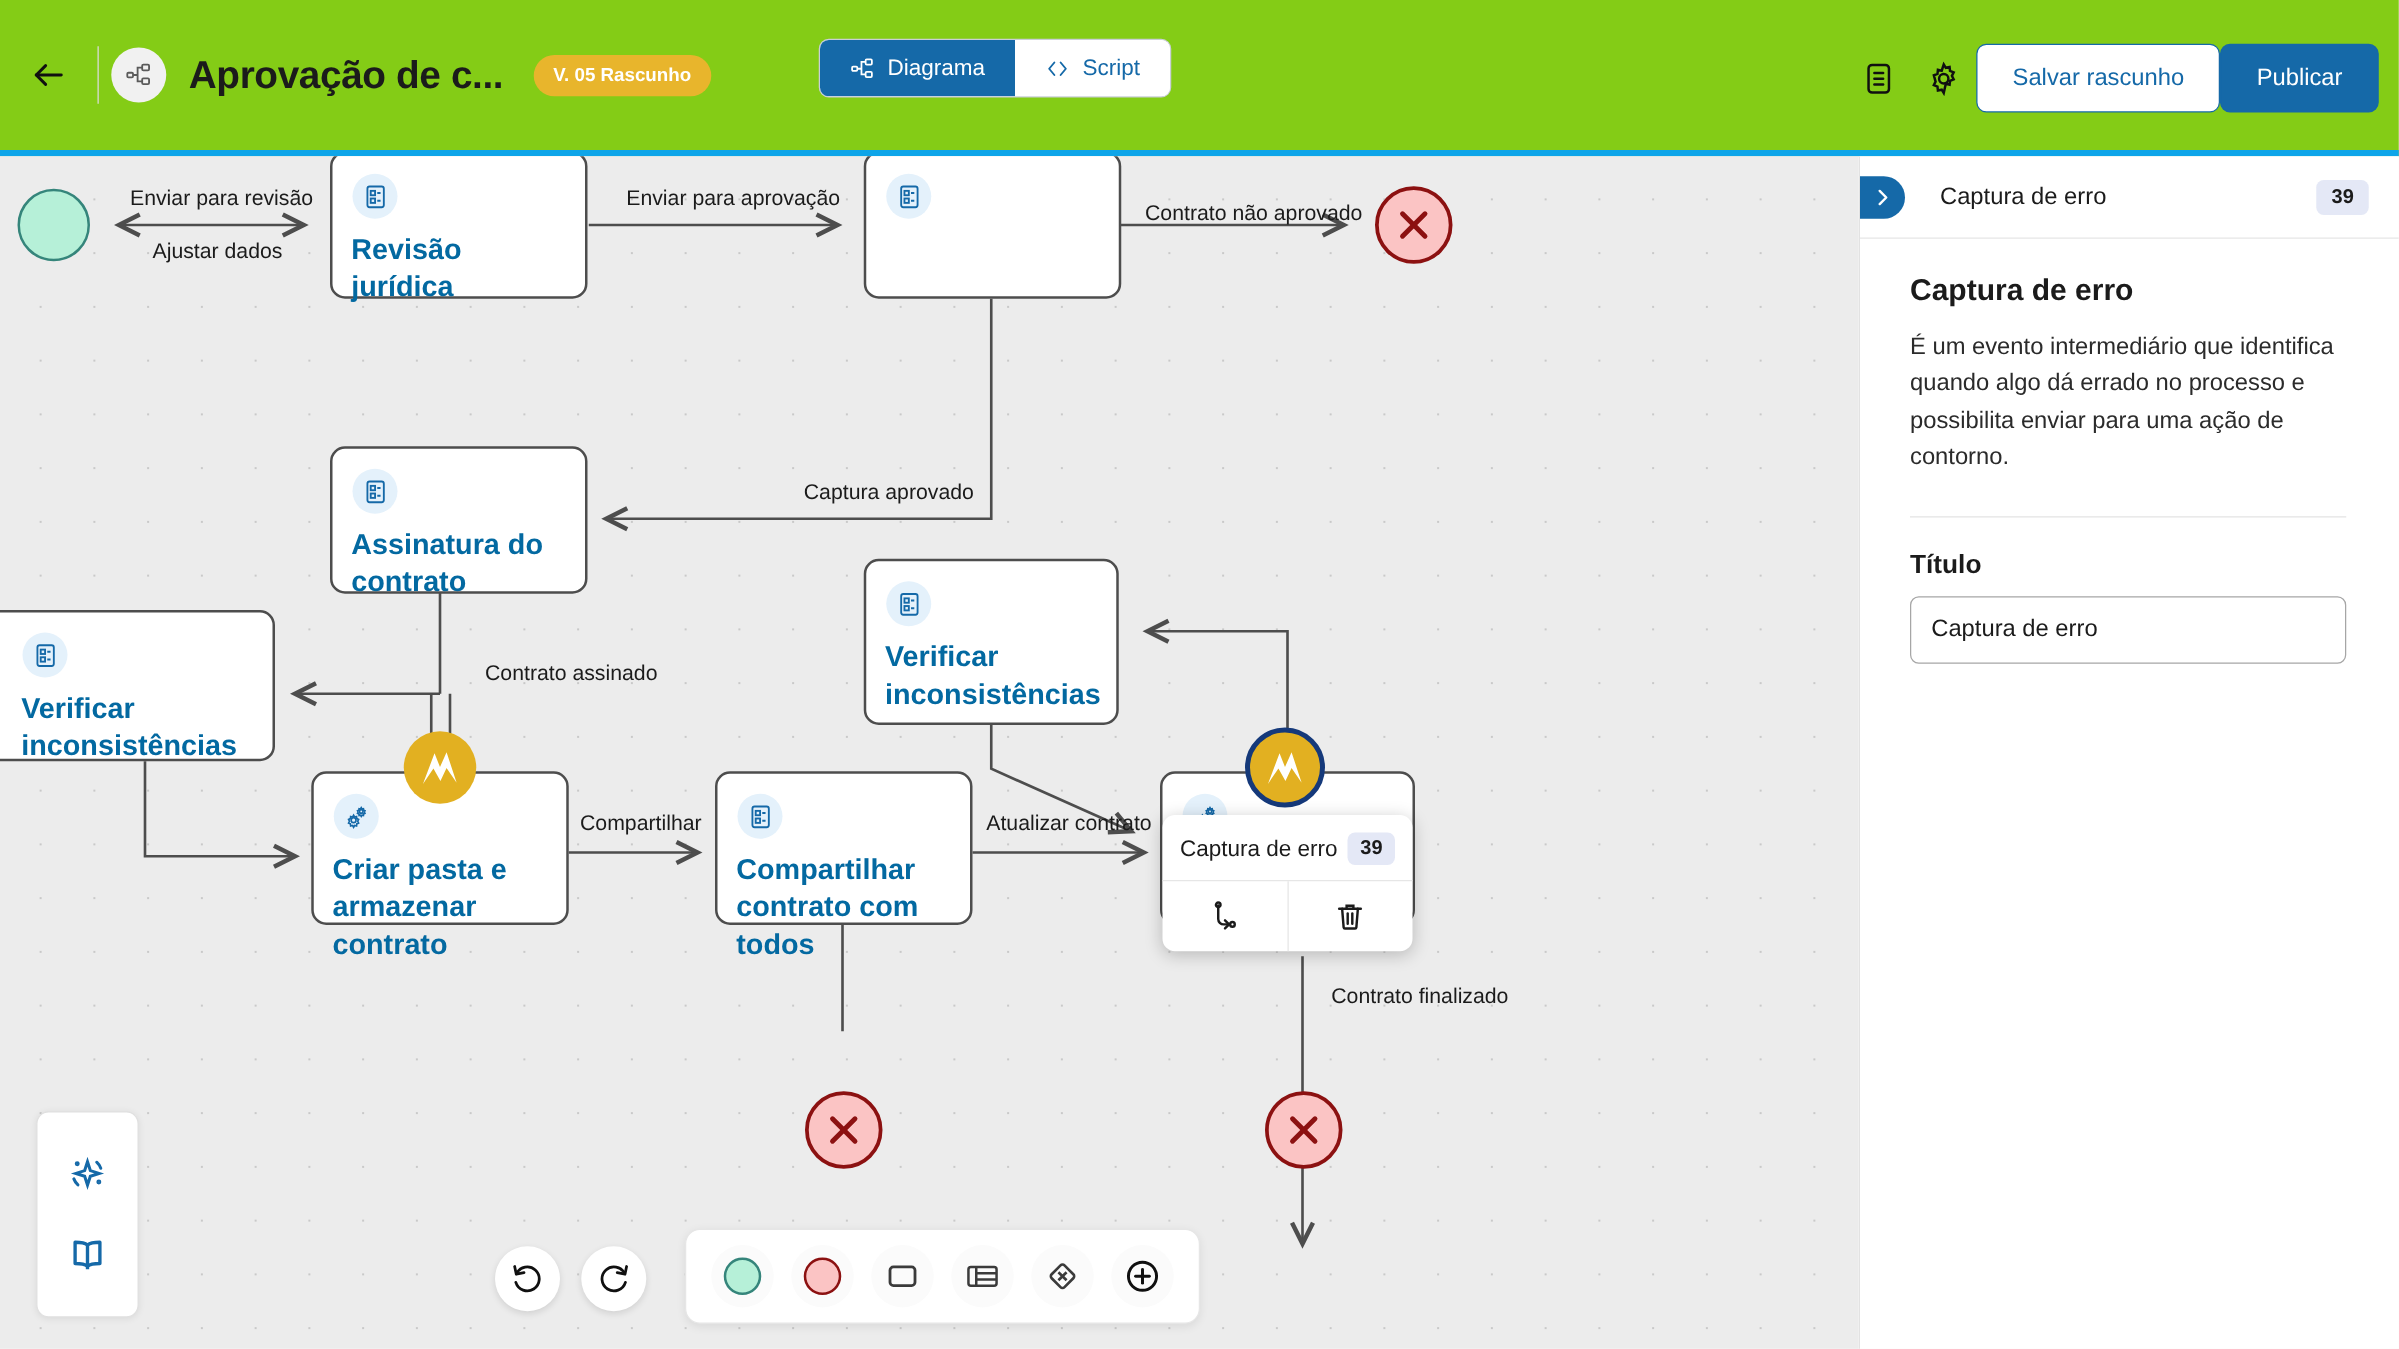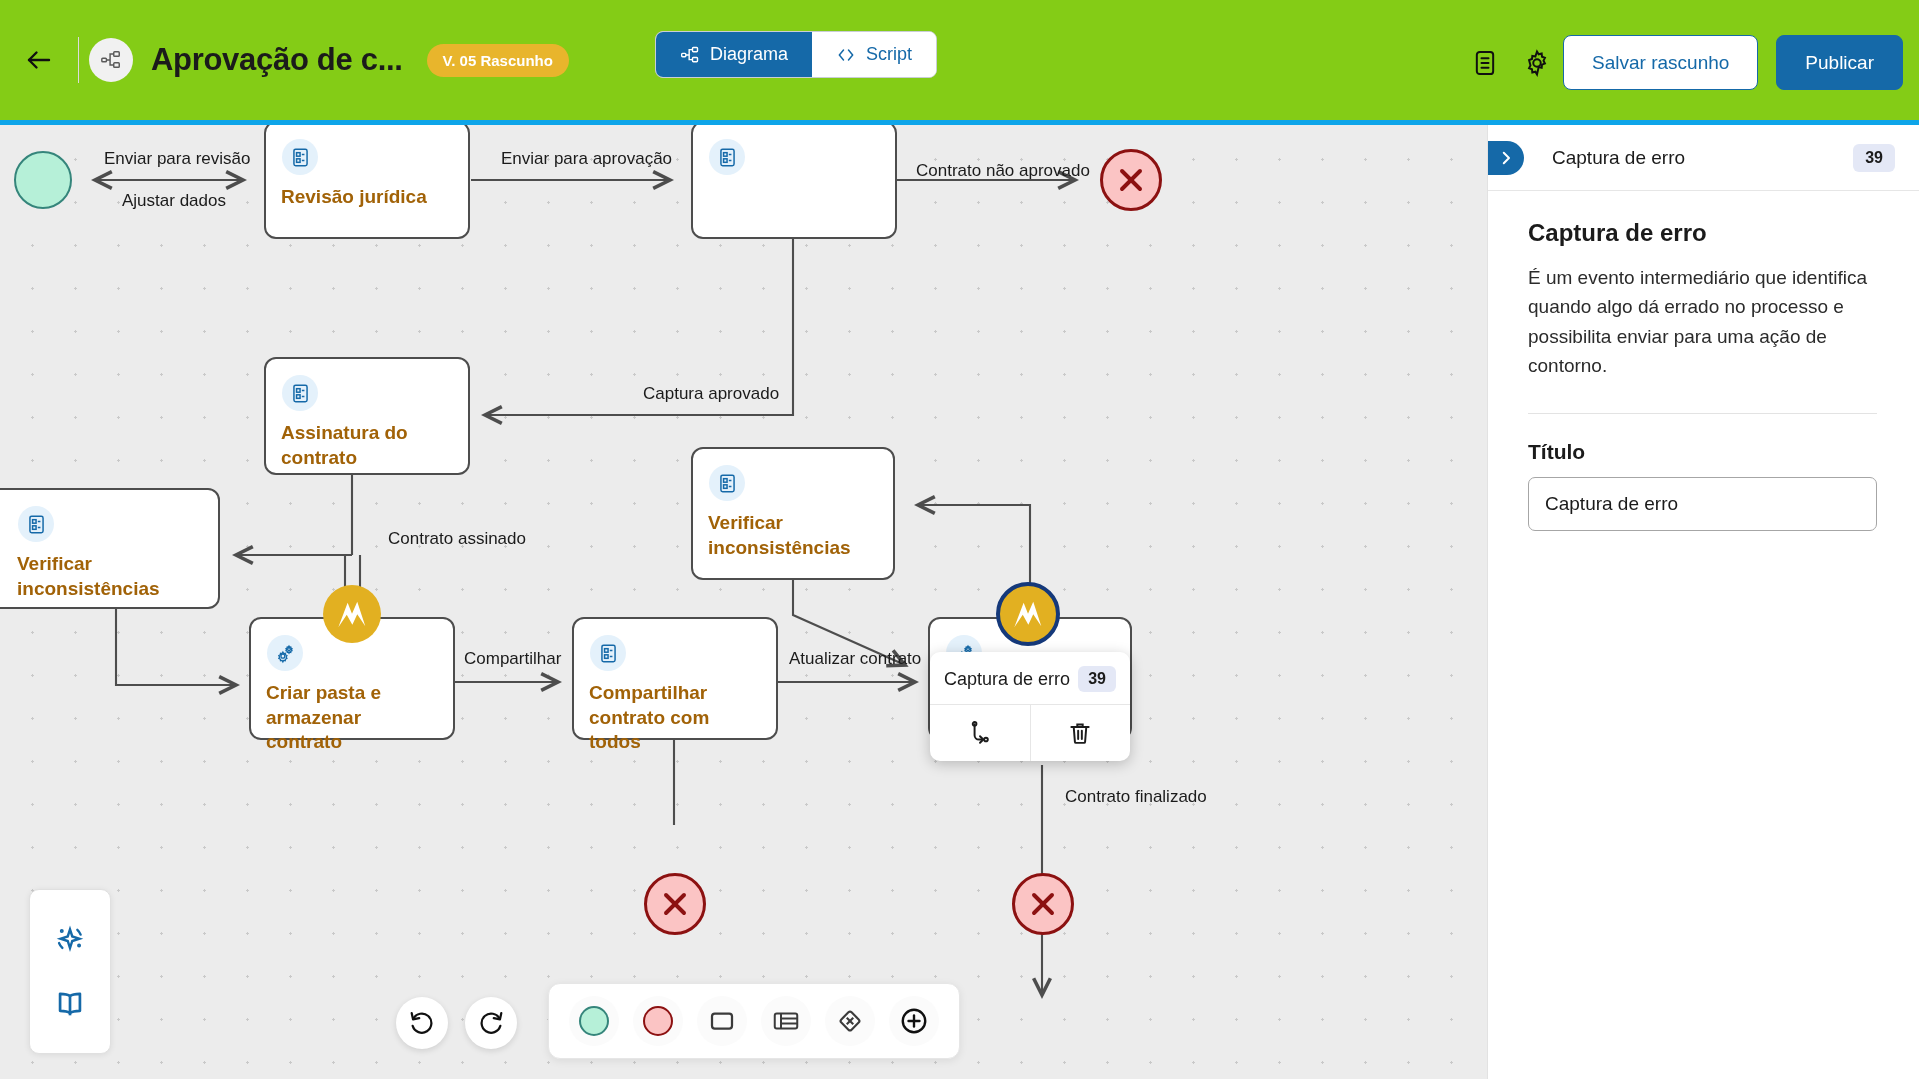--- a/index.html
+++ b/index.html
@@ -66,21 +66,21 @@
   .icon-btn svg { width: 28px; height: 28px; }
   .btn-outline {
     height: 55px; padding: 0 28px; border: 1px solid #1569a8; border-radius: 8px;
     color: #1569a8; font-size: 19px; background: #fff; cursor: pointer;
     display: flex; align-items: center; 
     font-family: "Liberation Sans", sans-serif;
   }
   .btn-primary {
     height: 55px; padding: 0 28px; border: 1px solid #1569a8; border-radius: 8px;
     color: #ffffff; font-size: 19px; background: #1569a8; cursor: pointer;
-    display: flex; align-items: center; margin-left: 18px;
+    display: flex; align-items: center; 
     font-family: "Liberation Sans", sans-serif;
   }
 
   
   .canvas {
     position: absolute; top: 125px; left: 0;
     width: 1487px; height: 954px;
     background-color: #ececec;
     background-image: radial-gradient(#c9c9c9 1.1px, transparent 1.2px);
     background-size: 43px 43px;
@@ -96,21 +96,21 @@
     border-radius: 12px;
   }
   .node .nicon {
     position: absolute; top: 16px; left: 16px;
     width: 36px; height: 36px; border-radius: 50%;
     background: #e4f1fb; display: flex; align-items: center; justify-content: center;
   }
   .node .nicon svg { width: 21px; height: 21px; }
   .node .nlabel {
     position: absolute; left: 15px; right: 12px; top: 62px;
-    font-size: 19px; font-weight: 700; line-height: 1.3; color: #a16207;
+    font-size: 23px; font-weight: 700; line-height: 1.3; color: #0369a1;
   }
 
   .evt-start {
     position: absolute; width: 58px; height: 58px; border-radius: 50%;
     background: #b6f0d8; border: 2.5px solid #35857b;
   }
   .evt-end {
     position: absolute; width: 62px; height: 62px; border-radius: 50%;
     background: #fbc4c4; border: 3px solid #8c1111;
     display: flex; align-items: center; justify-content: center;

